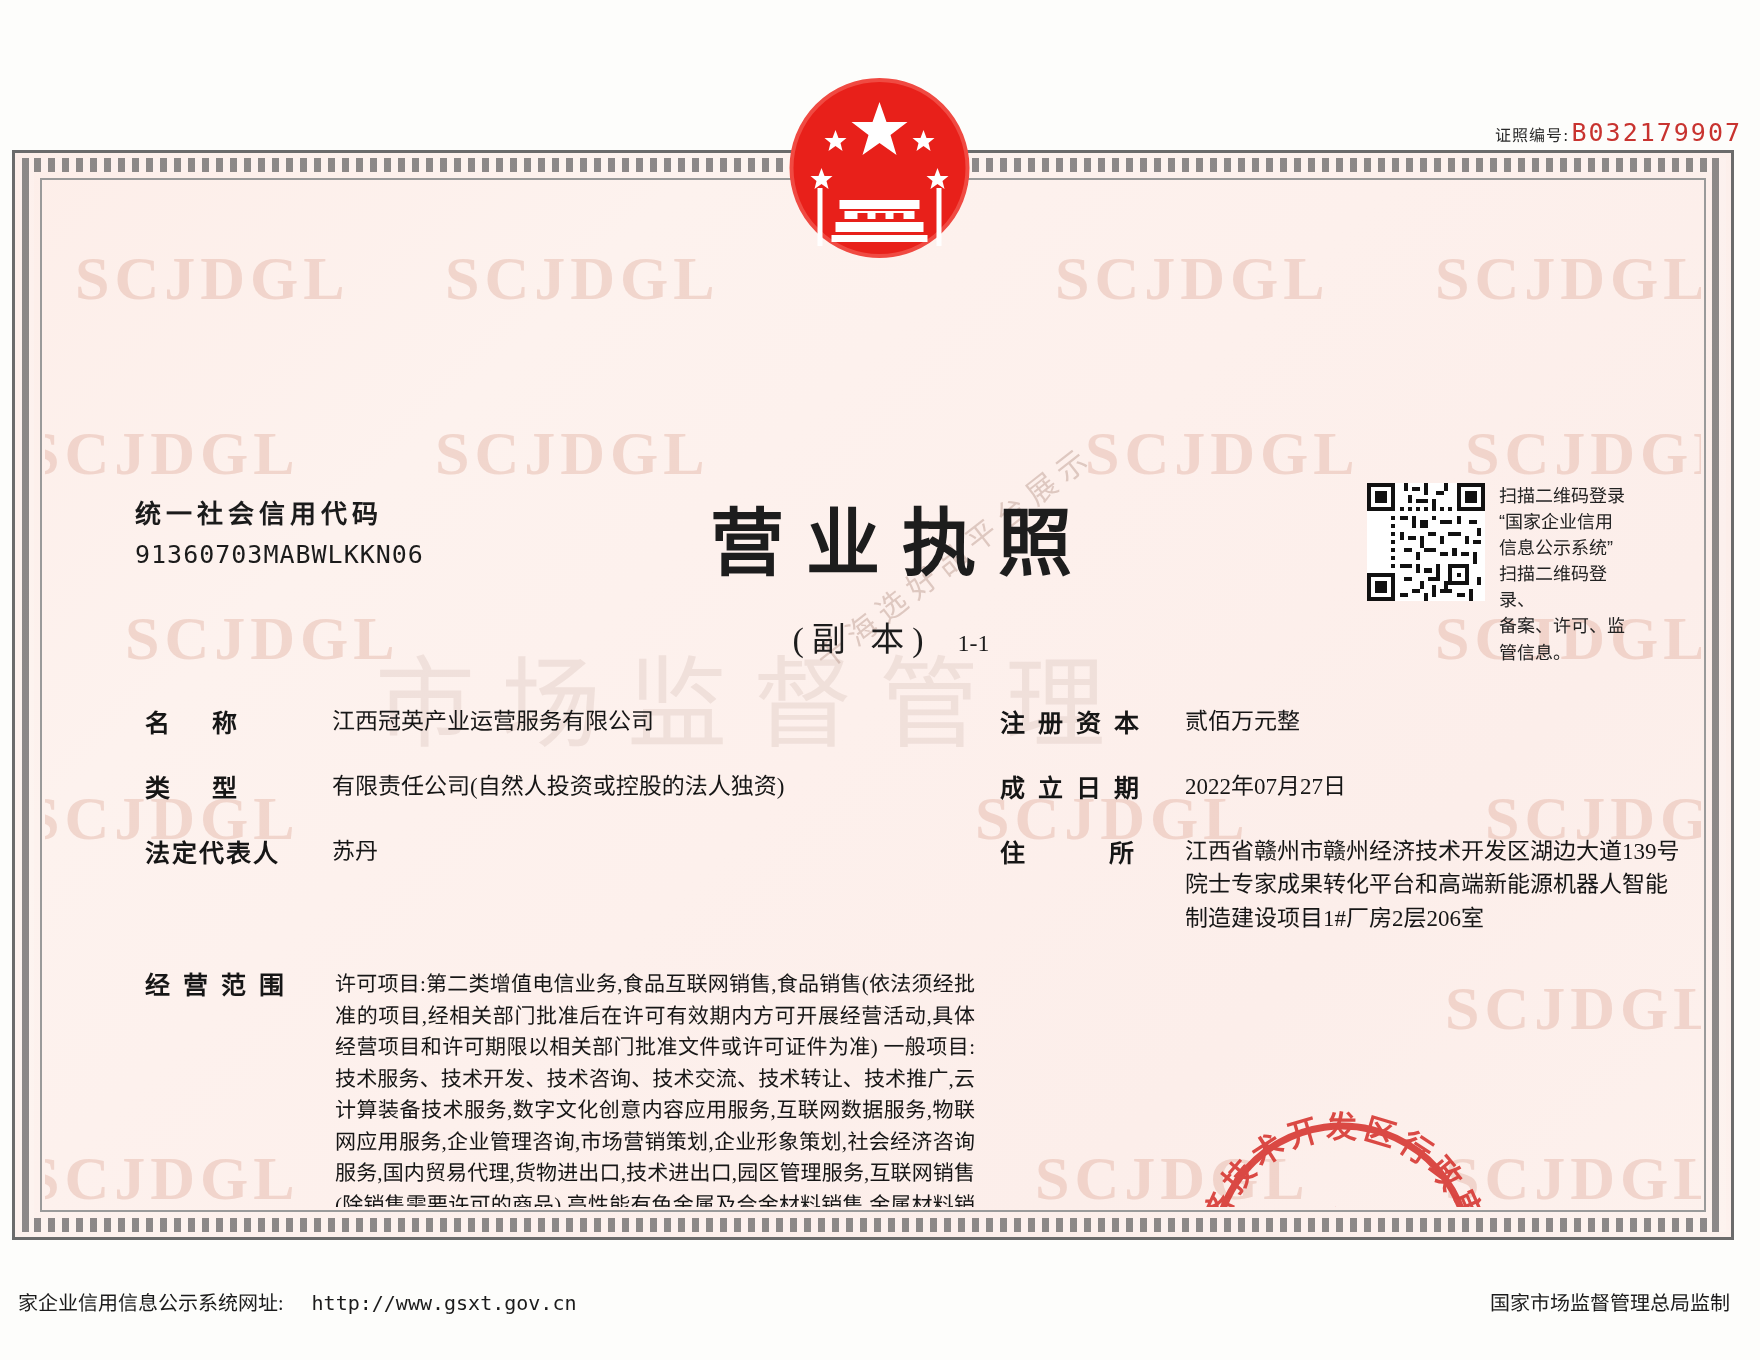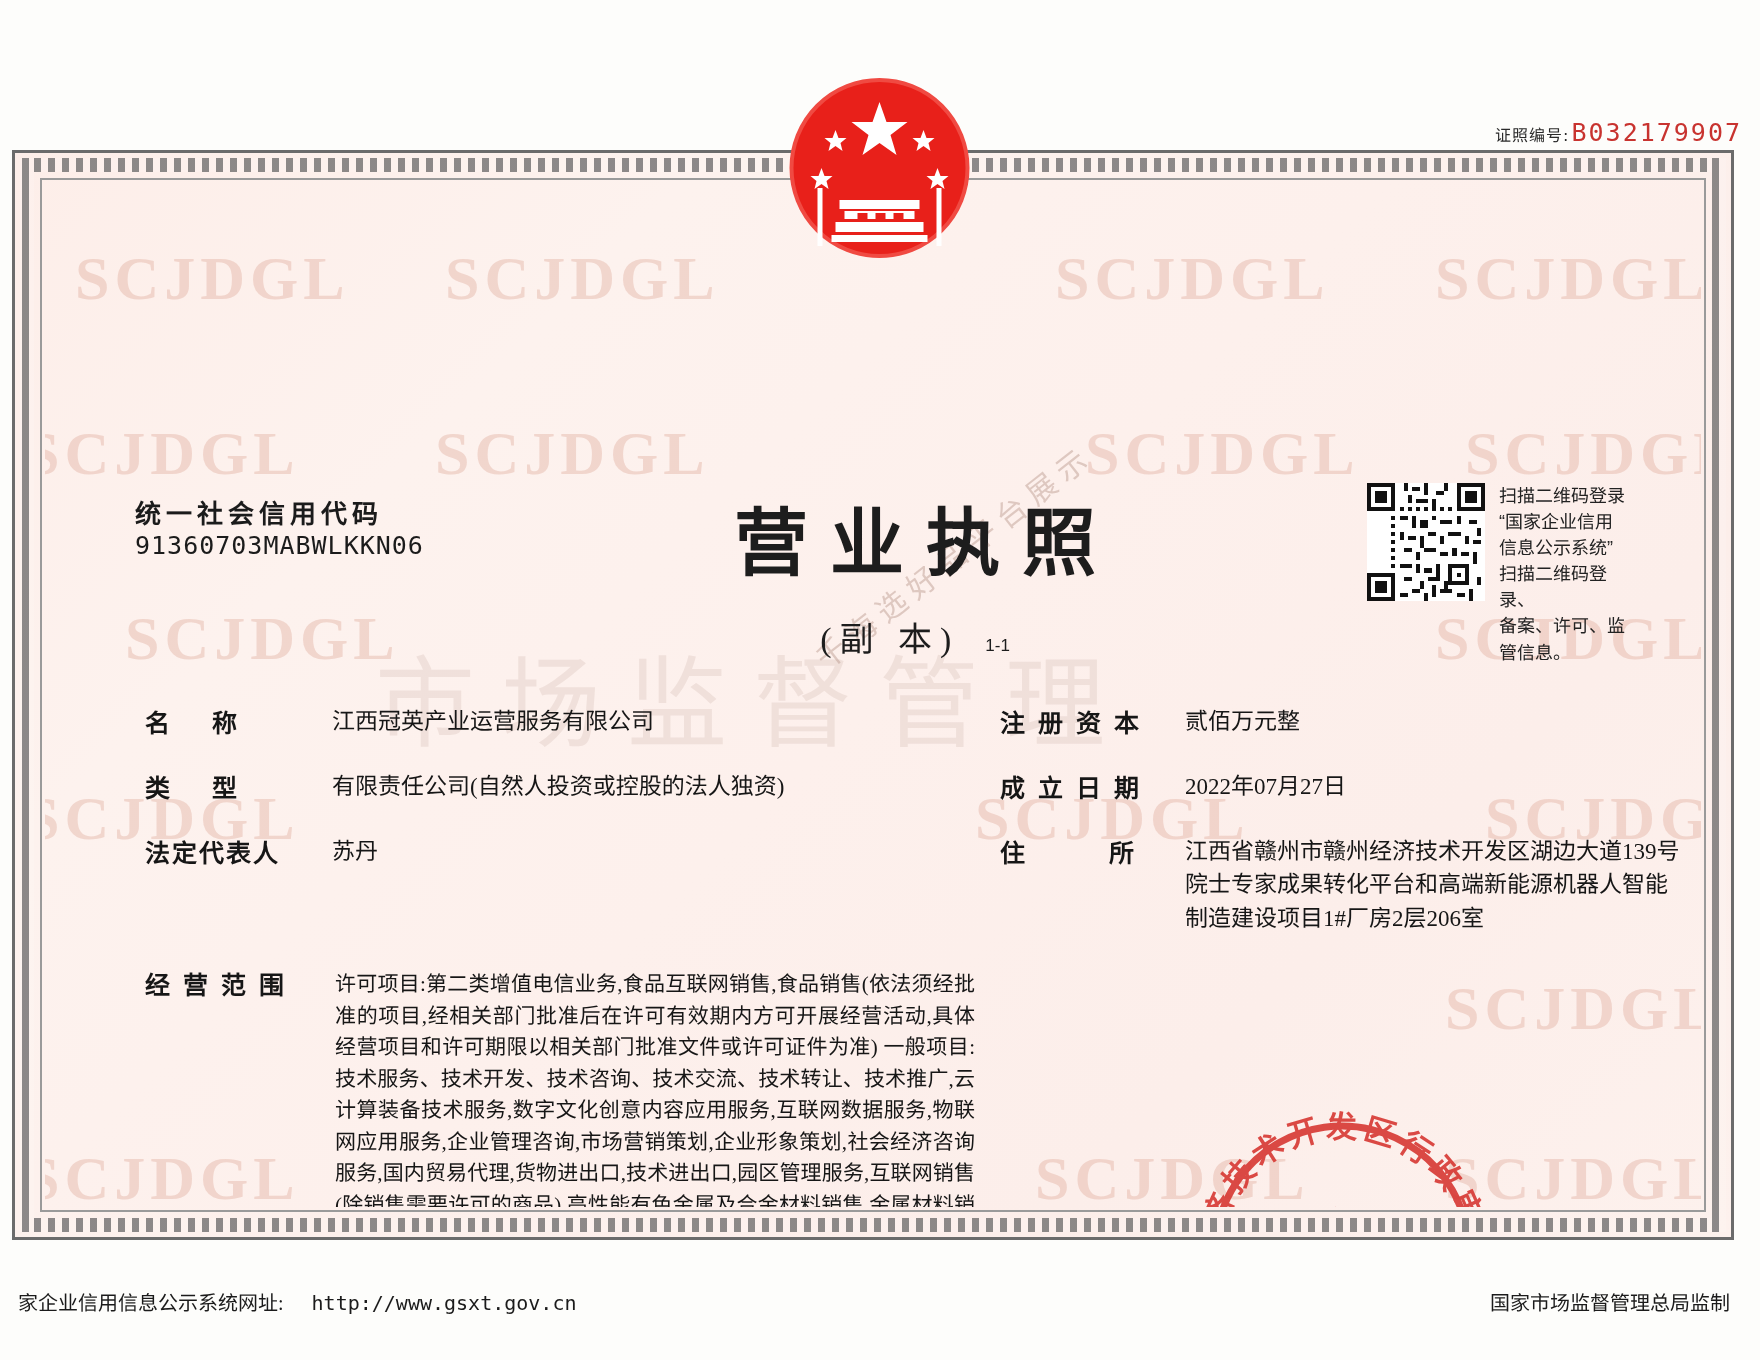--- a/index.html
+++ b/index.html
@@ -131,21 +131,21 @@
     top: 68px;
     transform: translateX(-50%);
     width: 185px;
     height: 210px;
     z-index: 8;
   }
 
   
   #title-block {
     position: absolute;
-    left: 560px;
+    left: 536px;
     top: 300px;
     width: 620px;
     text-align: center;
     z-index: 5;
   }
   #doc-title {
     font-family: "Liberation Serif", "DejaVu Serif", serif;
     font-weight: bold;
     font-size: 74px;
     letter-spacing: 22px;
@@ -159,41 +159,41 @@
     align-items: baseline;
     gap: 26px;
   }
   #doc-subtitle {
     font-family: "Liberation Serif", "DejaVu Serif", serif;
     font-size: 34px;
     letter-spacing: 8px;
     color: #1d1d1d;
   }
   #copy-index {
-    font-family: Liberation Sans, sans-serif;
-    font-size: 17px;
+    font-family: Liberation Serif, serif;
+    font-size: 24px;
     color: #1d1d1d;
   }
 
   
   #uscc-block {
     position: absolute;
     left: 90px;
     top: 310px;
     z-index: 5;
   }
   #uscc-label {
     font-family: Liberation Mono, monospace;
     font-weight: bold;
     font-size: 26px;
     letter-spacing: 5px;
     color: #1b1b1b;
   }
   #uscc-value {
-    margin-top: 0;
+    margin-top: 9px;
     font-family: "DejaVu Sans Mono", monospace;
     font-size: 25px;
     letter-spacing: 1px;
     color: #1b1b1b;
   }
 
   
   #qr-block {
     position: absolute;
     right: 70px;

